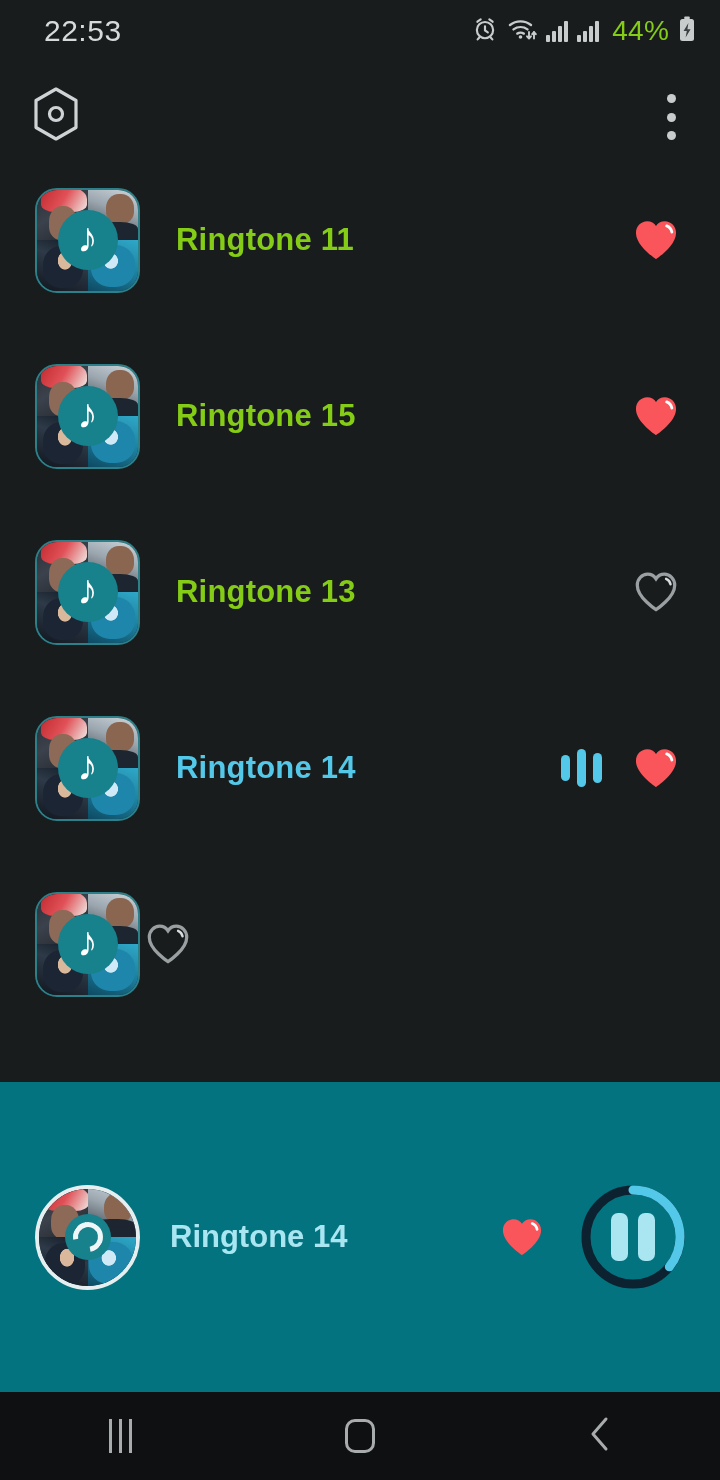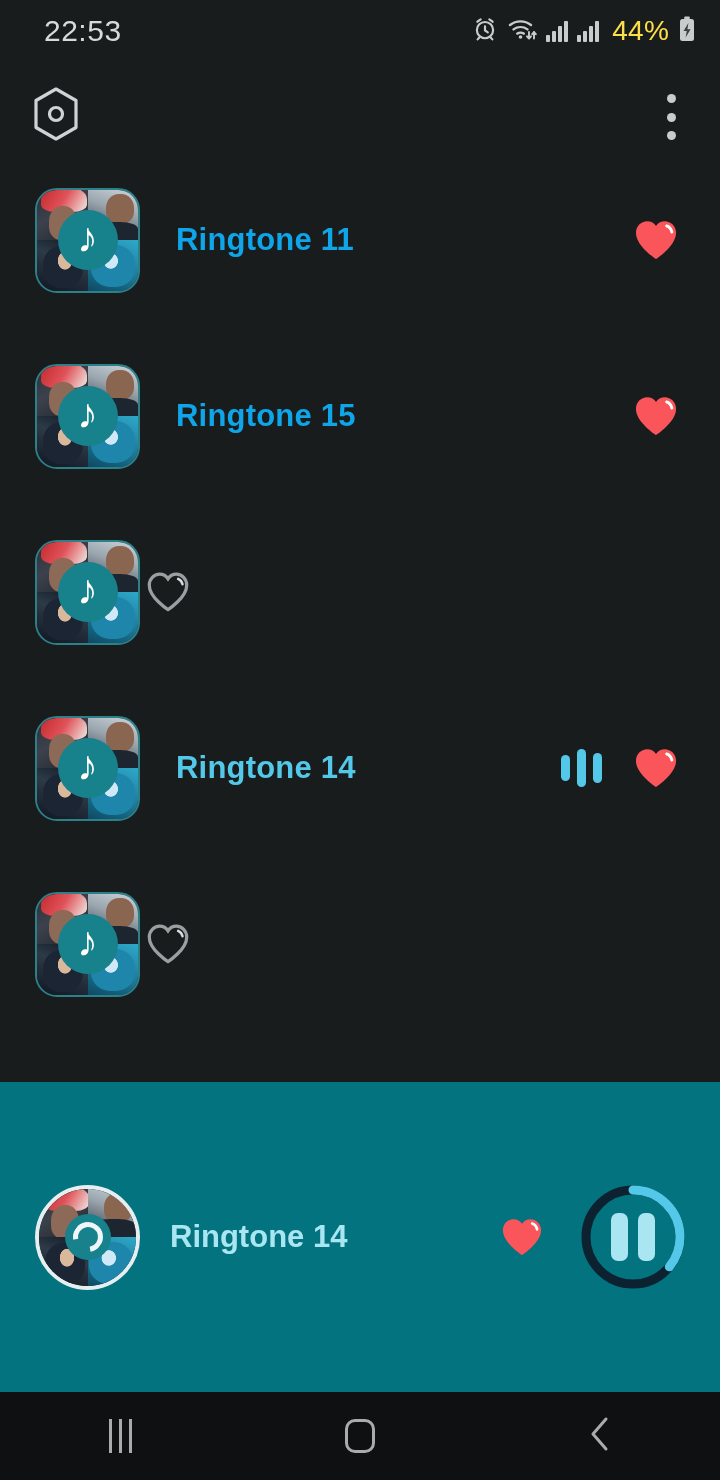--- a/index.html
+++ b/index.html
@@ -34,21 +34,21 @@
     color: #d7dadb;
     font-size: 30px;
     letter-spacing: 0.5px;
   }
   .status-icons {
     display: flex;
     align-items: center;
     gap: 9px;
   }
   .status-battery-text {
-    color: #fde047;
+    color: #84cc16;
     font-size: 28px;
     margin-left: 4px;
     letter-spacing: 0.2px;
   }
   .sig {
     display: inline-flex;
     align-items: flex-end;
     gap: 2px;
     height: 22px;
   }
@@ -165,21 +165,21 @@
   .thumb-note {
     color: #ffffff;
     font-size: 42px;
     line-height: 42px;
     margin-top: -4px;
   }
   .row-title {
     margin-left: 36px;
     font-size: 31px;
     font-weight: bold;
-    color: #0ea5e9;
+    color: #84cc16;
     letter-spacing: 0.2px;
     flex: 1 1 auto;
   }
   .row.active .row-title { color: #54c8e8; }
 
   .eq {
     display: flex;
     align-items: center;
     gap: 7px;
     height: 38px;
@@ -433,20 +433,21 @@
     <div class="row" style="top:352px;">
       <div class="thumb">
         <div class="q q1"></div>
           <div class="q q2"></div>
           <div class="q q3"></div>
           <div class="q q4"></div>
         <div class="thumb-center">
             <span class="thumb-note">♪</span>
           </div>
       </div>
+      <div class="row-title">Ringtone 13</div>
       <div class="heart-wrap">
         <svg width="46" height="42" viewBox="0 0 24 22">
           <path d="M12 20.2C12 20.2 2.2 13.9 2.2 7.4 2.2 4.1 4.7 1.7 7.6 1.7c1.9 0 3.5 1 4.4 2.4.9-1.4 2.5-2.4 4.4-2.4 2.9 0 5.4 2.4 5.4 5.7 0 6.5-9.8 12.8-9.8 12.8Z" fill="none" stroke="#9aa0a2" stroke-width="1.7"></path>
           <path d="M17.3 4.1c1.2.45 2 1.5 2.3 2.8" stroke="#d8dcdd" stroke-width="1.3" fill="none" stroke-linecap="round"></path>
         </svg>
       </div>
     </div>
 
     <div class="row active" style="top:528px;">
       <div class="thumb">

